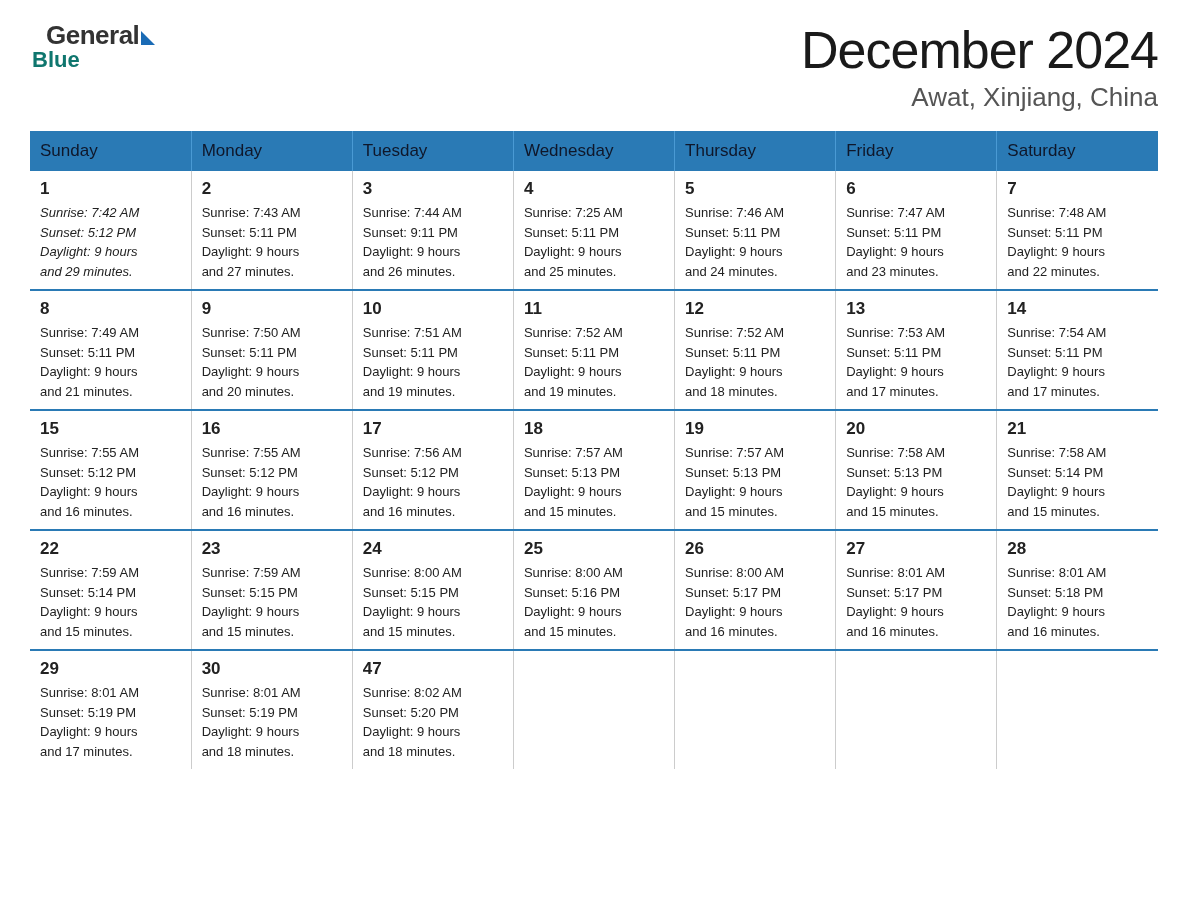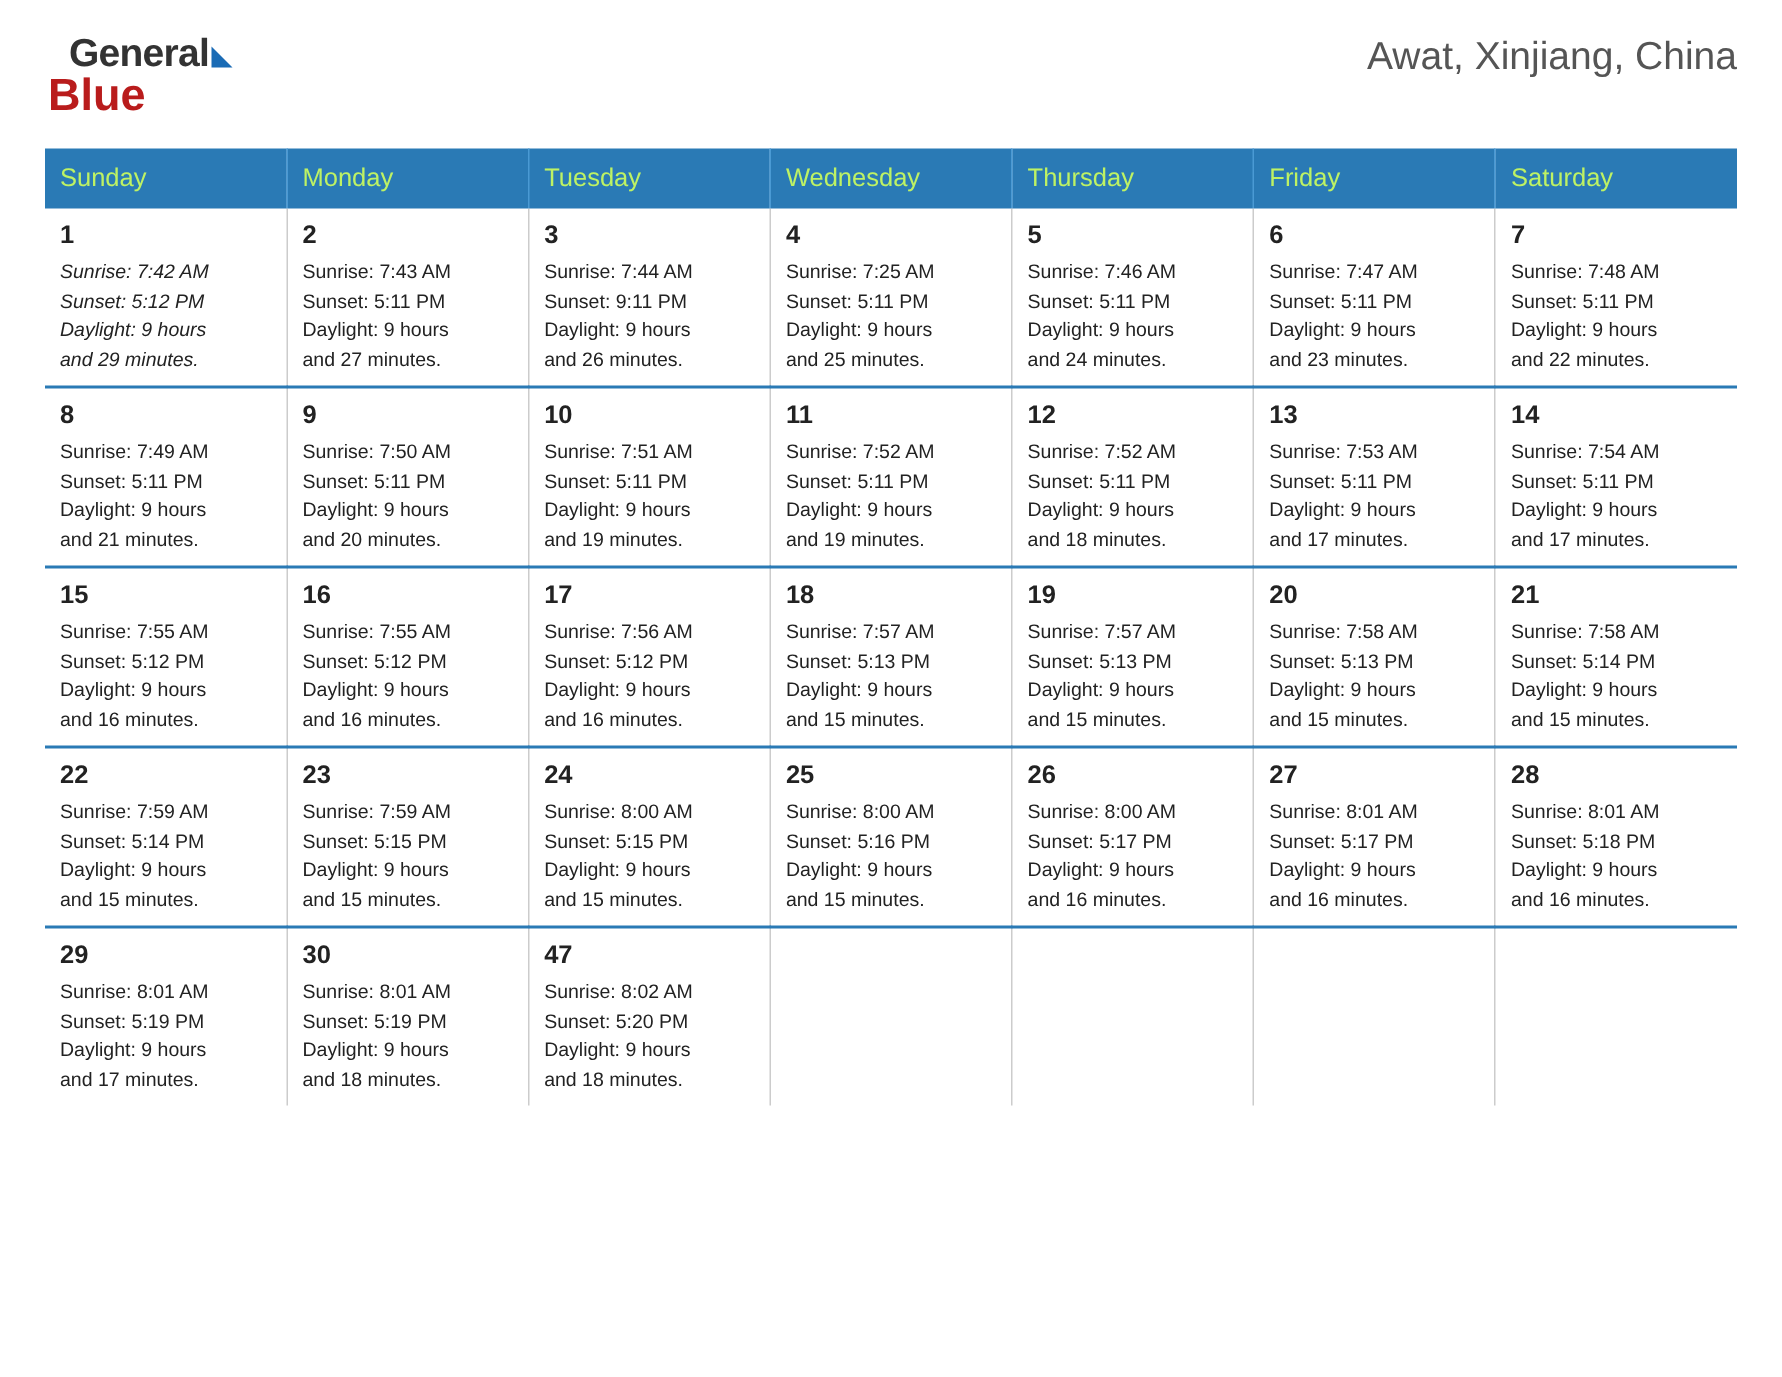--- a/index.html
+++ b/index.html
@@ -35,23 +35,23 @@
     .logo-triangle {
       width: 0;
       height: 0;
       border-left: 14px solid #1a6bb5;
       border-top: 14px solid transparent;
       border-bottom: 0px solid transparent;
       margin-left: 2px;
       margin-top: 4px;
     }
     .logo-blue {
-      font-size: 30px;
+      font-size: 22px;
       font-weight: bold;
-      color: #b91c1c;
+      color: #0f766e;
       margin-top: -4px;
       margin-left: 2px;
     }
     .title-block {
       text-align: right;
     }
     .month-title {
       font-size: 52px;
       font-weight: normal;
       color: #1a1a1a;
@@ -61,21 +61,21 @@
       font-size: 26px;
       color: #555;
       margin-top: 2px;
     }
     table {
       width: 100%;
       border-collapse: collapse;
     }
     thead tr th {
       background-color: #2a7ab5;
-      color: #bef264;
+      color: #0f172a;
       font-size: 17px;
       font-weight: normal;
       padding: 10px 10px;
       text-align: left;
       border-right: 1px solid #4a9ad4;
     }
     thead tr th:last-child {
       border-right: none;
       margin-top: 20px;
     }
@@ -114,20 +114,21 @@
 
 <div class="header">
   <div class="logo">
     <div class="logo-top">
       <span class="logo-general">General</span>
       <div class="logo-triangle"></div>
     </div>
     <span class="logo-blue">Blue</span>
   </div>
   <div class="title-block">
+    <div class="month-title">December 2024</div>
     <div class="location">Awat, Xinjiang, China</div>
   </div>
 </div>
 
 <table>
   <thead>
     <tr>
     <th>Sunday</th>
         <th>Monday</th>
         <th>Tuesday</th>

